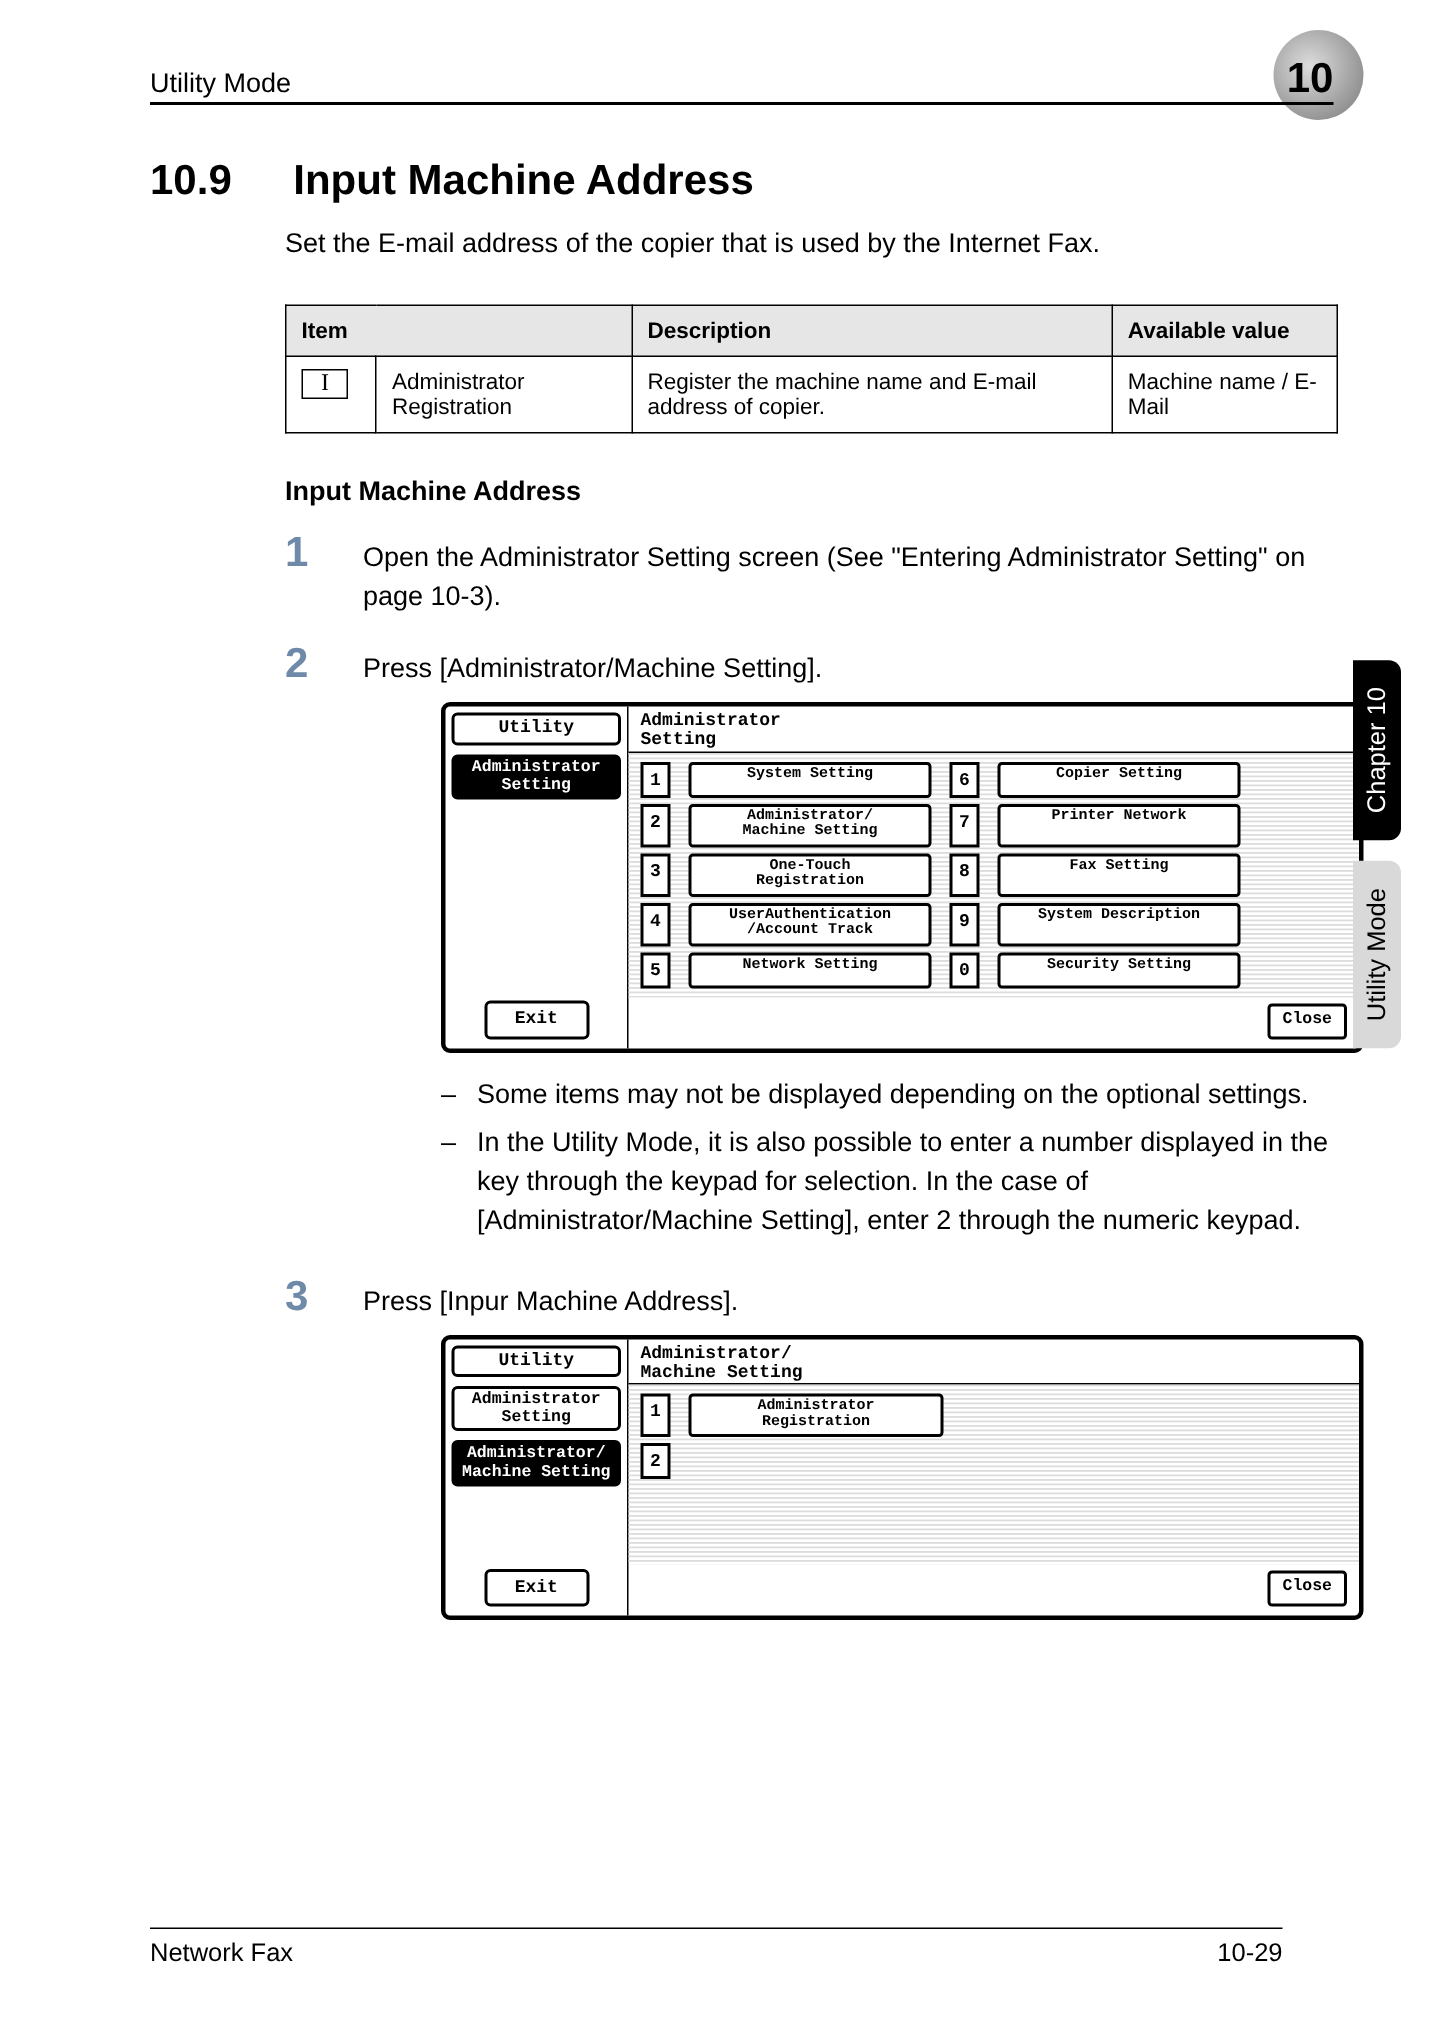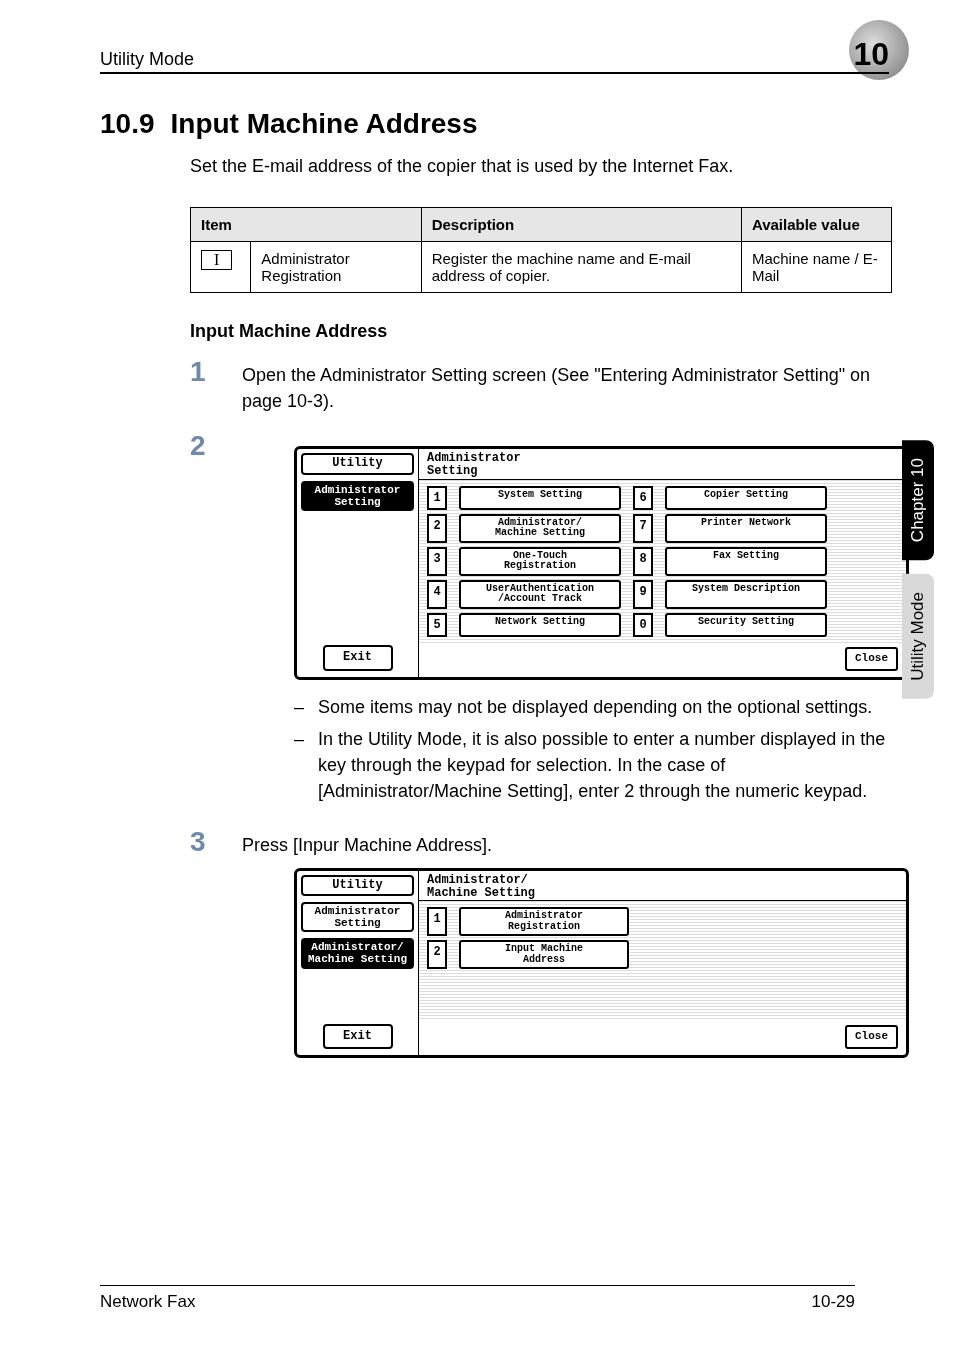--- a/index.html
+++ b/index.html
@@ -16,37 +16,37 @@
 }
 .runhead {
   display: flex;
   justify-content: space-between;
   align-items: flex-end;
   border-bottom: 2px solid #000;
   padding-bottom: 2px;
 }
 .runhead-left { font-size: 18px; }
 .runhead-right {
-  font-size: 32px;
+  font-size: 28px;
   font-weight: bold;
   line-height: 1;
 }
 .runhead-decor {
   position: absolute;
   top: 20px; right: 45px;
   width: 60px; height: 60px;
   border-radius: 50%;
   background: radial-gradient(circle at 40% 40%, #ddd 0%, #aaa 50%, #777 100%);
   z-index: -1;
 }
 .section-title {
   margin-top: 34px;
   display: flex;
   align-items: baseline;
-  gap: 16px;
+  gap: 41px;
 }
 .secnum { font-size: 28px; font-weight: bold; }
 .sectxt { font-size: 28px; font-weight: bold; }
 .intro {
   margin: 14px 0 0 90px;
   font-size: 18px;
   line-height: 1.4;
 }
 table.desc {
   margin: 28px 0 0 90px;
@@ -275,20 +275,21 @@
   <div class="steps">
 
     <div class="step">
       <div class="stepnum">1</div>
       <div class="stepbody">Open the Administrator Setting screen (See "Entering Administrator Setting" on page 10-3).</div>
     </div>
 
     <div class="step">
       <div class="stepnum">2</div>
       <div class="stepbody">
+        <div>Press [Administrator/Machine Setting].</div>
 
         <div class="lcd">
           <div class="sidebar">
             <div class="sb-top">
               <div class="tag">Utility</div>
               <div class="tag inv small" style="white-space:pre-line;">Administrator
 Setting</div>
             </div>
             <div class="exit">Exit</div>
           </div>
@@ -369,22 +370,20 @@
             <div class="panel-title" style="white-space:pre-line;">Administrator/
 Machine Setting</div>
             <div class="grid-area">
               <div class="btn-row">
                 <span class="keynum">1</span>
                 <span class="keybtn" style="white-space:pre-line;">Administrator
 Registration</span>
               </div>
               <div class="btn-row">
                 <span class="keynum">2</span>
-                <span class="keybtn" style="white-space:pre-line;">Input Machine
-Address</span>
               </div>
             </div>
             <div class="footer">
               <span class="close-btn">Close</span>
             </div>
           </div>
         </div>
       </div>
     </div>
   </div>

